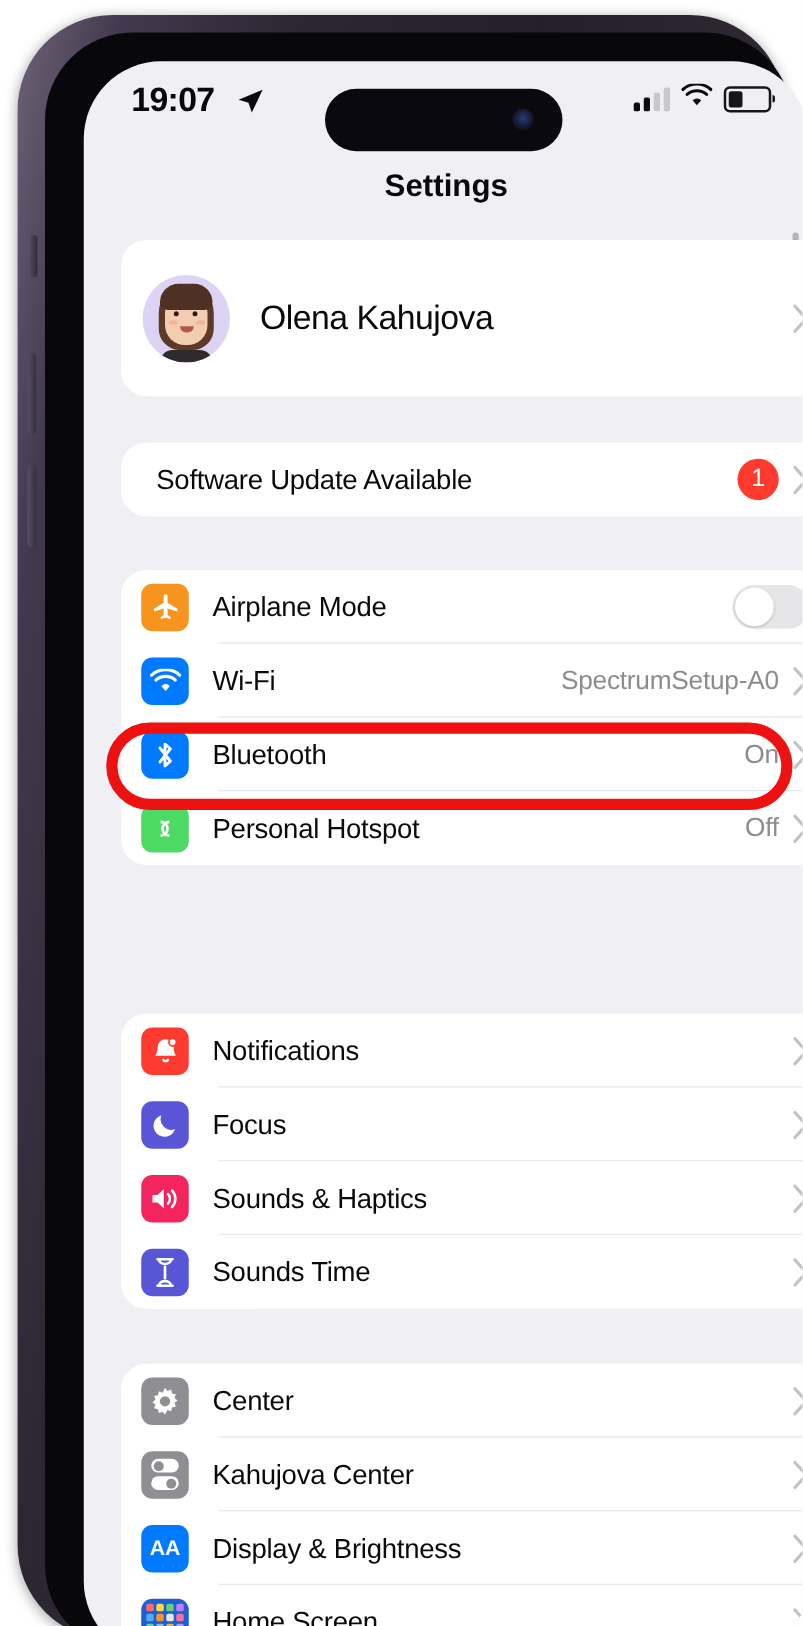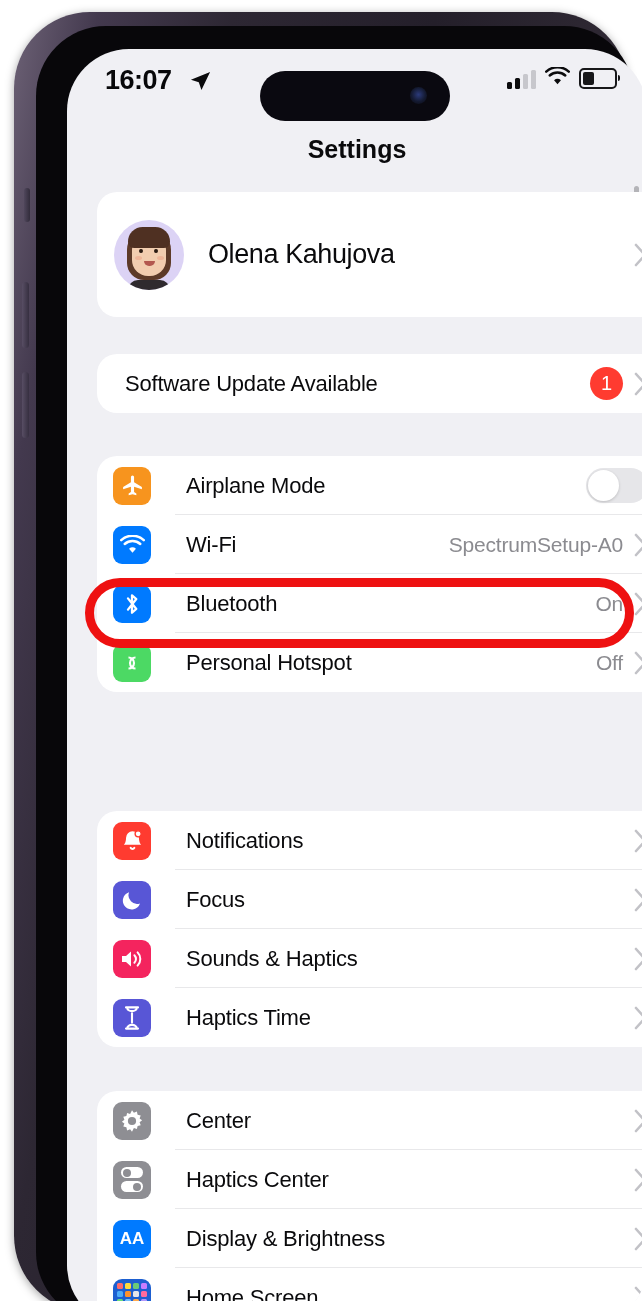--- a/index.html
+++ b/index.html
@@ -210,21 +210,21 @@
 
   .app-icon {
     width: 38px;
     height: 38px;
     border-radius: 9px;
     flex: 0 0 38px;
     display: flex;
     align-items: center;
     justify-content: center;
     color: #fff;
-    margin-right: 35px;
+    margin-right: 19px;
   }
   .row-label {
     font-size: 22px;
     color: #0a0a0c;
     letter-spacing: -0.2px;
     white-space: nowrap;
   }
   .row-value {
     margin-left: auto;
     font-size: 21px;
@@ -366,21 +366,21 @@
 <div class="phone-frame">
   <div class="btn-silent"></div>
   <div class="btn-volup"></div>
   <div class="btn-voldn"></div>
   <div class="btn-power"></div>
 
   <div class="phone-bezel">
     <div class="screen">
 
       <div class="status-bar">
-        <div class="status-time">16:07</div>
+        <div class="status-time">19:07</div>
         <span class="loc-arrow">
           <svg width="23" height="23" viewBox="0 0 24 24">
               <path d="M22 3 2 11.2l8.2 2.6L13 22z" fill="#0a0a0c"></path>
             </svg>
         </span>
 
         <div class="dynamic-island">
           <div class="di-lens"></div>
         </div>
 
@@ -564,21 +564,21 @@
             <span class="sep"></span>
           </div>
 
           <div class="row">
             <span class="app-icon" style="background:#5856D6">
               <svg width="20" height="26" viewBox="0 0 20 26">
                   <path d="M4 2.4h12M4 23.6h12M5.2 2.4c0 5 9.6 5 9.6 0M5.2 23.6c0-5 9.6-5 9.6 0" stroke="#fff" stroke-width="2.1" fill="none" stroke-linecap="round"></path>
                   <path d="M10 8.4v9.2" stroke="#fff" stroke-width="2.1" stroke-linecap="round"></path>
                 </svg>
             </span>
-            <span class="row-label">Haptics Time</span>
+            <span class="row-label">Sounds Time</span>
             <span class="chev no-val">
               <svg width="14" height="24" viewBox="0 0 14 24">
                   <path d="M2 2l9 10-9 10" stroke="#c2c2c7" stroke-width="2.6" fill="none" stroke-linecap="round" stroke-linejoin="round"></path>
                 </svg>
             </span>
 
           </div>
         </div>
 
         <div class="card general-card">
@@ -601,21 +601,21 @@
 
           <div class="row">
             <span class="app-icon" style="background:#8E8E93; flex-direction:column">
               <span class="cc-t">
                   <span class="k" style="left:2px"></span>
                 </span>
               <span class="cc-t">
                   <span class="k" style="right:2px"></span>
                 </span>
             </span>
-            <span class="row-label">Haptics Center</span>
+            <span class="row-label">Kahujova Center</span>
             <span class="chev no-val">
               <svg width="14" height="24" viewBox="0 0 14 24">
                   <path d="M2 2l9 10-9 10" stroke="#c2c2c7" stroke-width="2.6" fill="none" stroke-linecap="round" stroke-linejoin="round"></path>
                 </svg>
             </span>
             <span class="sep"></span>
           </div>
 
           <div class="row">
             <span class="app-icon" style="background:#007AFF; font-size:17px; font-weight:bold; font-family:'Liberation Sans', sans-serif;">

